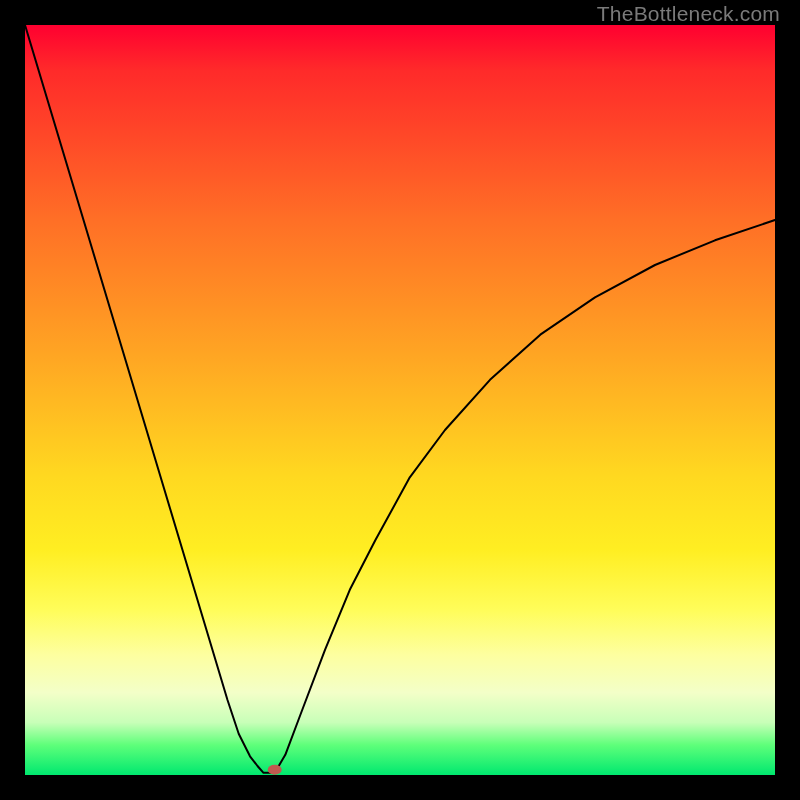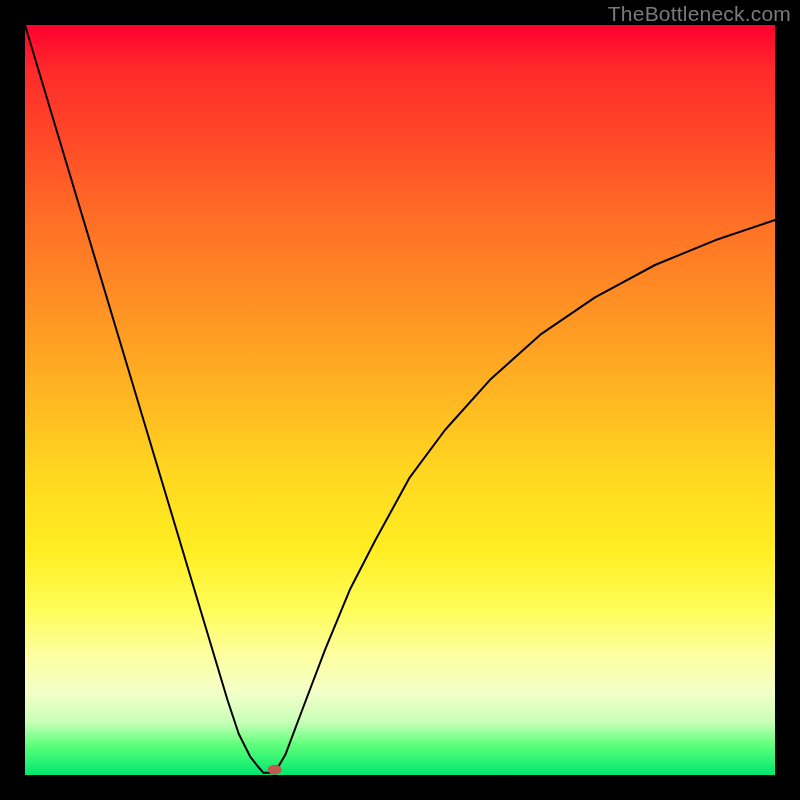--- a/index.html
+++ b/index.html
@@ -37,21 +37,21 @@
       #fdffa0 84%,
       #f3ffc8 89%,
       #c8ffb8 93%,
       #5eff7a 96%,
       #00e86f 100%
     );
   }
   .watermark {
     position: absolute;
     top: 2px;
-    right: 9px;
+    right: 20px;
     color: #7a7a7a;
     font-size: 21px;
     letter-spacing: 0.2px;
     font-weight: 400;
     user-select: none;
   }
   svg.curve {
     position: absolute;
     left: 0;
     top: 0;

